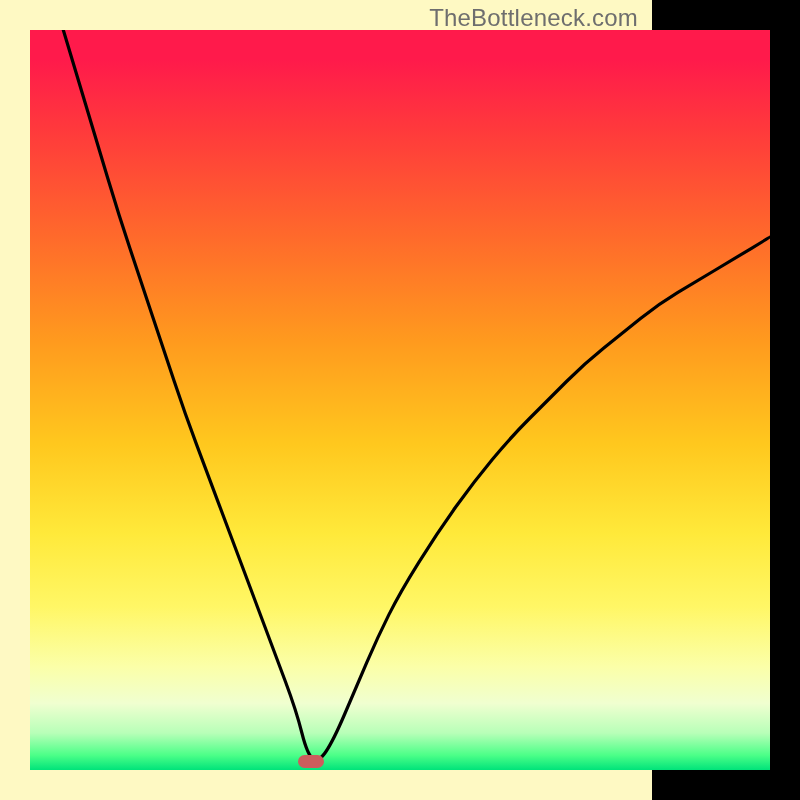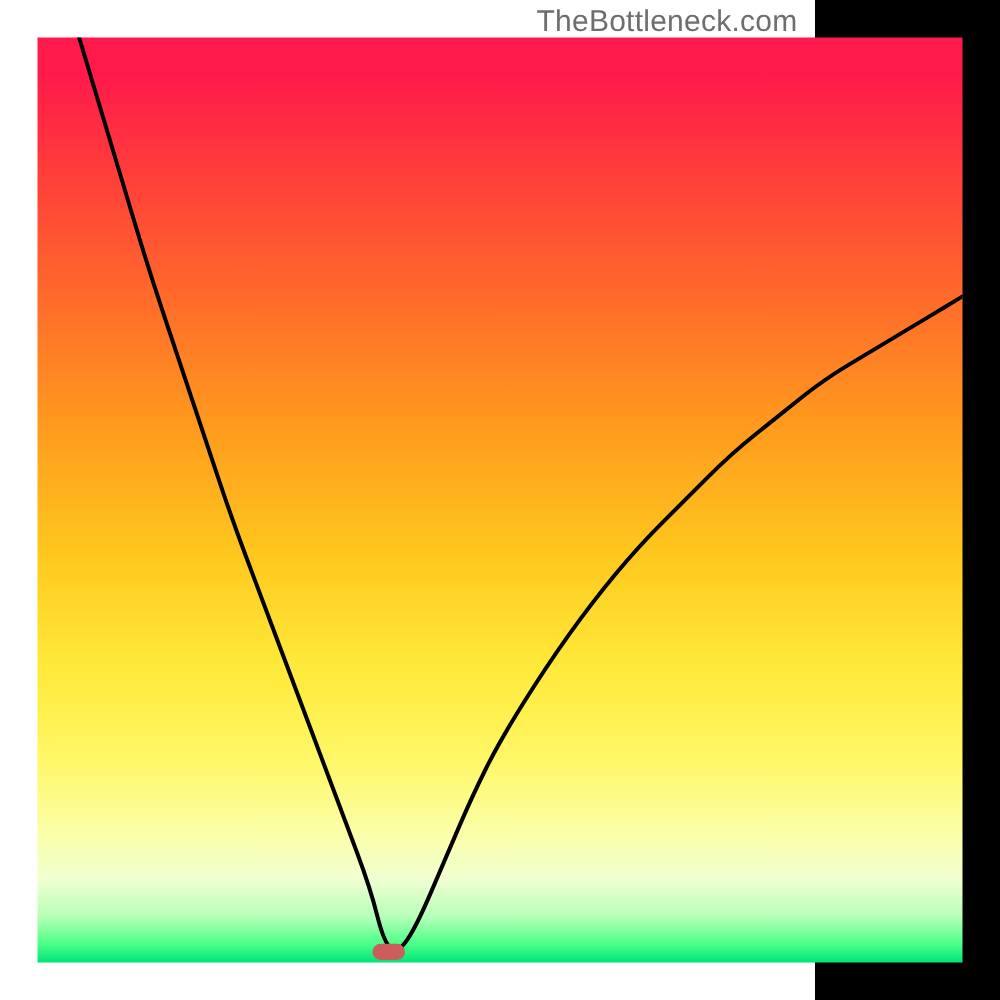--- a/index.html
+++ b/index.html
@@ -8,21 +8,21 @@
     width: 800px;
     height: 800px;
     background: #000;
     font-family: Arial, Helvetica, sans-serif;
     overflow: hidden;
   }
   .frame {
     position: relative;
     width: 652px;
     height: 800px;
-    background: #ffffff;
+    background: #fef9c3;
   }
   .plot-area {
     position: absolute;
     left: 30px;
     top: 30px;
     width: 740px;
     height: 740px;
     background: linear-gradient(to bottom,
       #ff1a4b 0%,
       #ff1a4b 4%,

